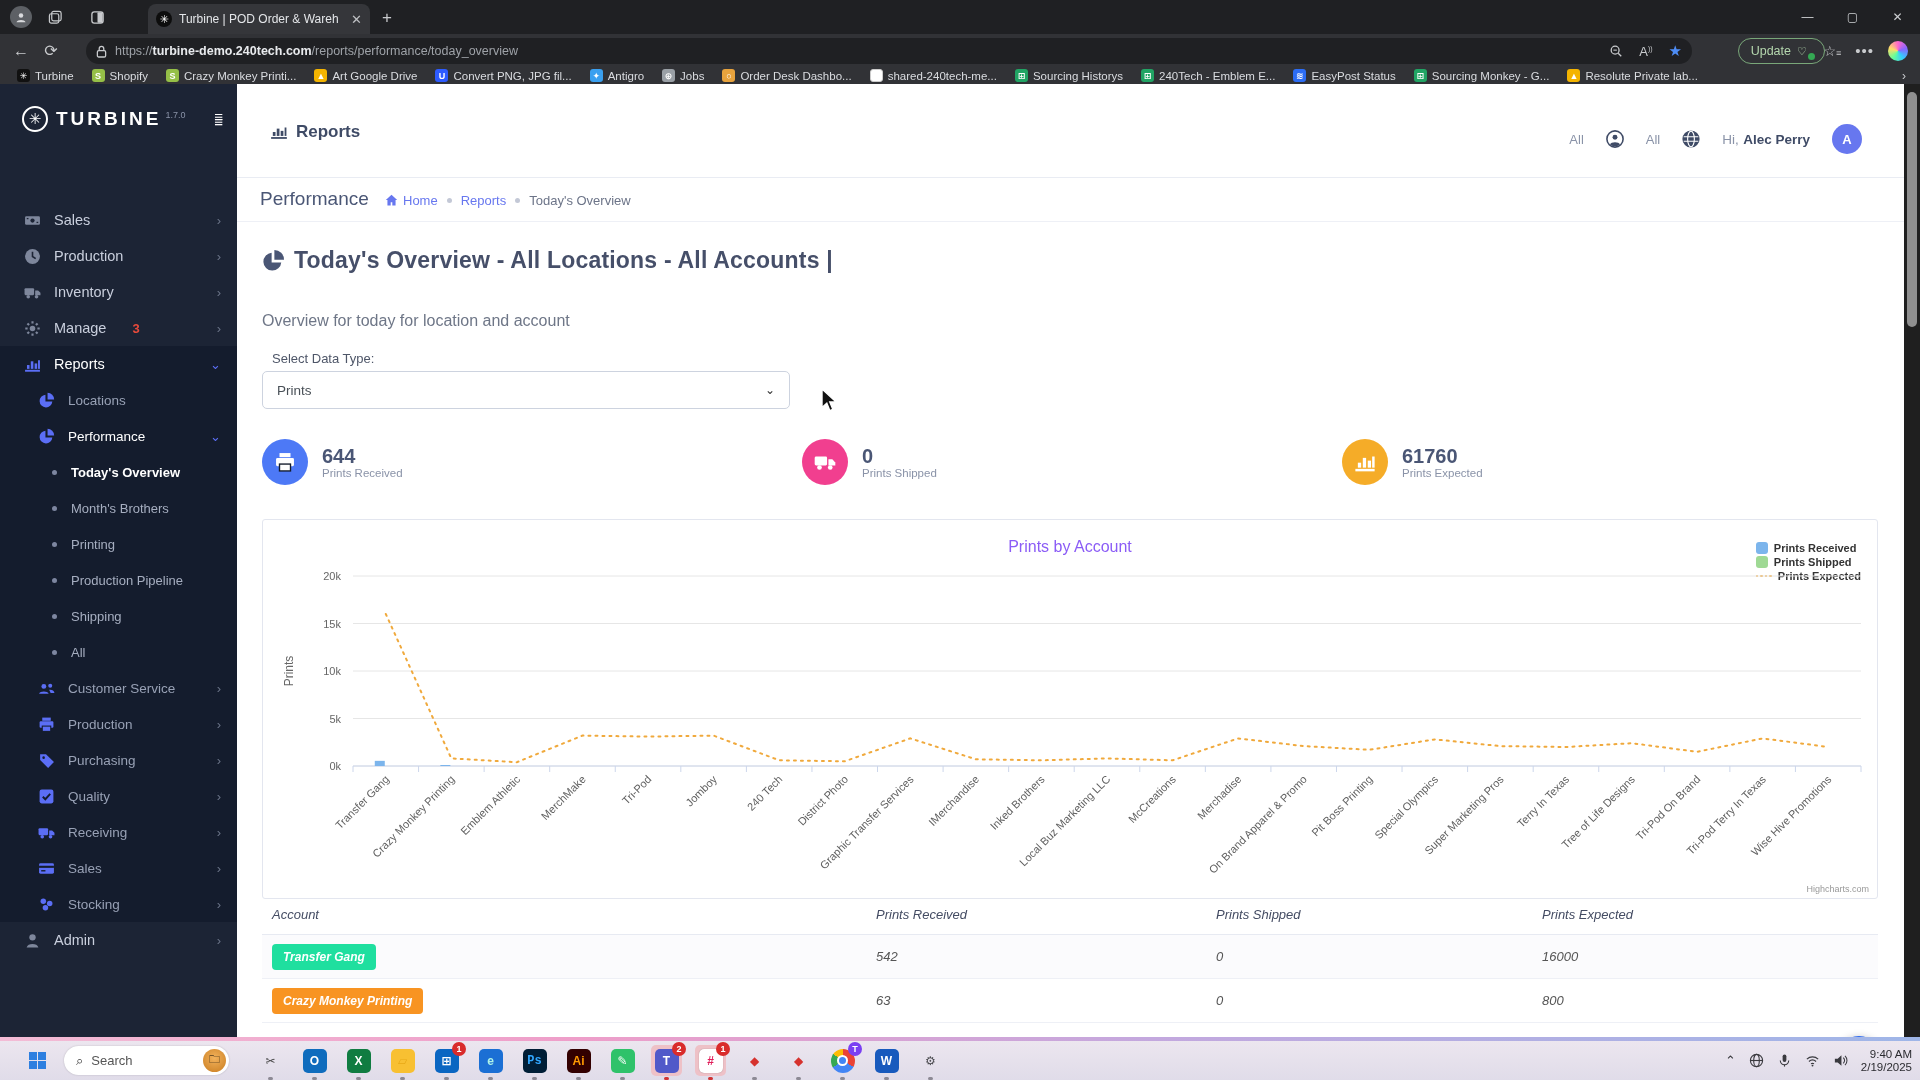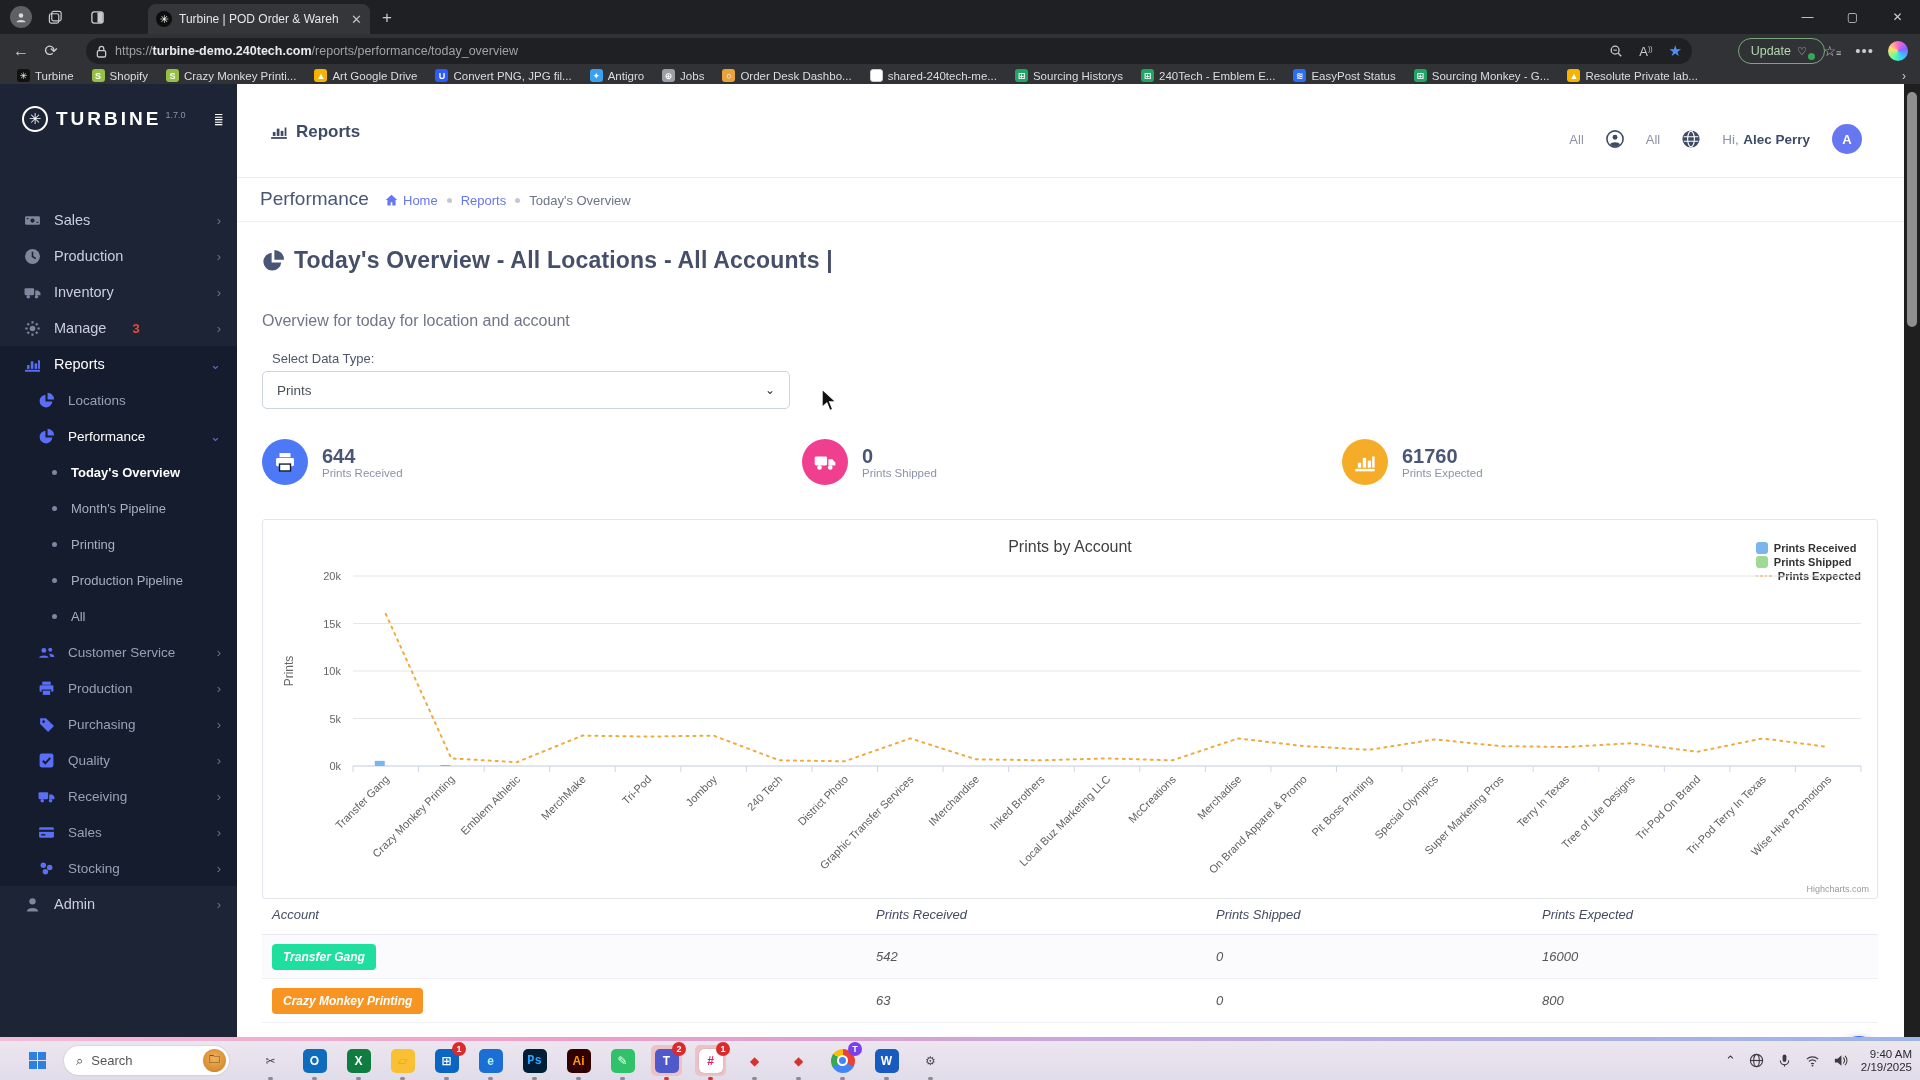--- a/index.html
+++ b/index.html
@@ -97,21 +97,21 @@
   .sel-chev { margin-left:auto; color:#333; font-size:12px; }
 
   .stats { position:absolute; left:25px; top:216px; width:1620px; display:flex; }
   .stat { width:540px; display:flex; align-items:center; gap:14px; }
   .stat-circle { width:46px; height:46px; border-radius:50%; display:flex; align-items:center; justify-content:center; color:#fff; }
   .stat-circle svg { width:22px; height:22px; }
   .stat-num { font-size:20px; font-weight:bold; color:#4a5675; line-height:22px; }
   .stat-lbl { font-size:11.5px; color:#8a93a8; }
 
   .chartpanel { position:absolute; left:25px; top:296px; width:1616px; height:380px; border:1px solid #e3e6ef; border-radius:3px; background:#fff; }
-  .chart-title { position:absolute; left:0; right:0; top:18px; text-align:center; font-size:16px; color:#404040; font-weight:500; }
+  .chart-title { position:absolute; left:0; right:0; top:18px; text-align:center; font-size:16px; color:#8b5cf6; font-weight:500; }
   .legend { position:absolute; right:16px; top:22px; }
   .legend-row { display:flex; align-items:center; gap:6px; margin-bottom:2px; }
   .legend-sq { width:12px; height:12px; border-radius:3px; }
   .legend-dots { width:16px; display:flex; gap:2px; }
   .legend-dots i { width:2.5px; height:2.5px; border-radius:50%; }
   .legend-lbl { font-size:11px; font-weight:bold; color:#333; }
   #chart-svg { position:absolute; left:0; top:0; }
   .credits { position:absolute; right:8px; bottom:4px; font-size:9px; color:#999; }
 
   .acct-table { position:absolute; left:25px; top:672px; width:1616px;font-style:italic; }
@@ -352,29 +352,33 @@
               </svg></span>
             <span class="sb-label">Performance</span>
             <span class="sb-chev down">⌄</span>
           </div>
           <div class="sb-item lvl3 current">
             <span class="bullet"></span>
             <span class="sb-label">Today's Overview</span>
           </div>
           <div class="sb-item lvl3">
             <span class="bullet"></span>
-            <span class="sb-label">Month's Pipeline</span>
+            <span class="sb-label">Month's Brothers</span>
           </div>
           <div class="sb-item lvl3">
             <span class="bullet"></span>
             <span class="sb-label">Printing</span>
           </div>
           <div class="sb-item lvl3">
             <span class="bullet"></span>
             <span class="sb-label">Production Pipeline</span>
+          </div>
+          <div class="sb-item lvl3">
+            <span class="bullet"></span>
+            <span class="sb-label">Shipping</span>
           </div>
           <div class="sb-item lvl3">
             <span class="bullet"></span>
             <span class="sb-label">All</span>
           </div>
           <div class="sb-item lvl2 grouped">
             <span class="sb-ico blue"><svg viewBox="0 0 16 16" fill="currentColor">
                 <circle cx="5.5" cy="6" r="2.3"></circle>
                 <path d="M1 13c.6-3 8.4-3 9 0z"></path>
                 <circle cx="11.5" cy="5.5" r="1.9"></circle>

